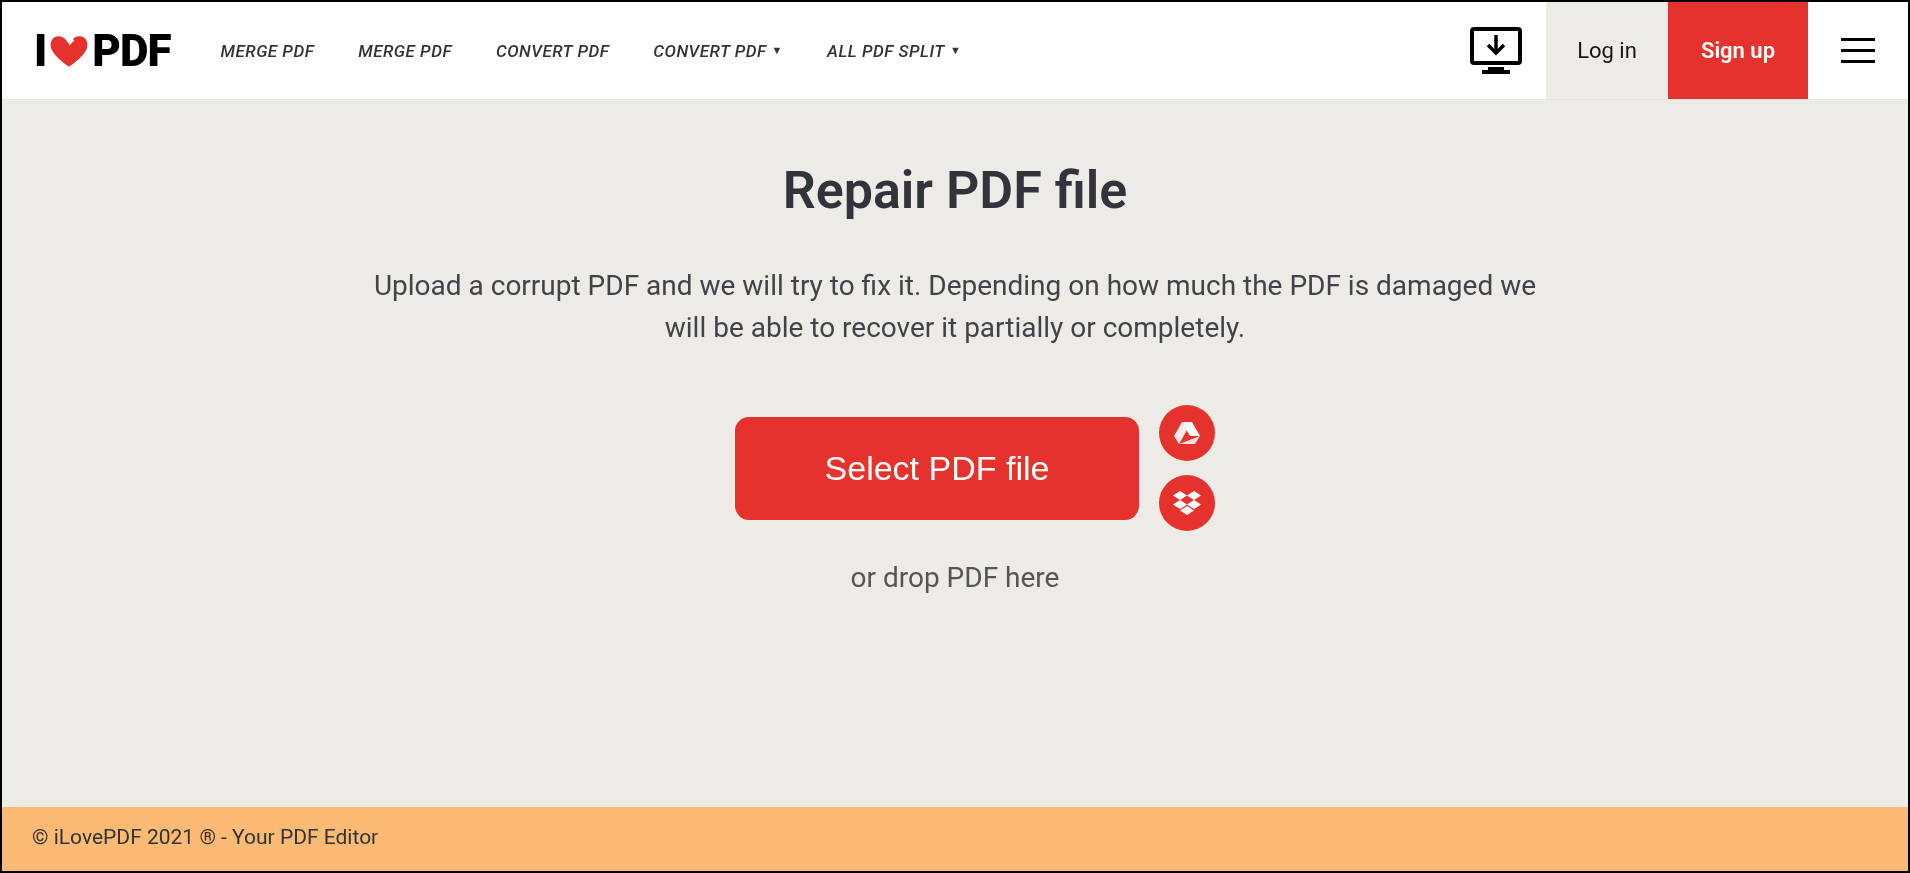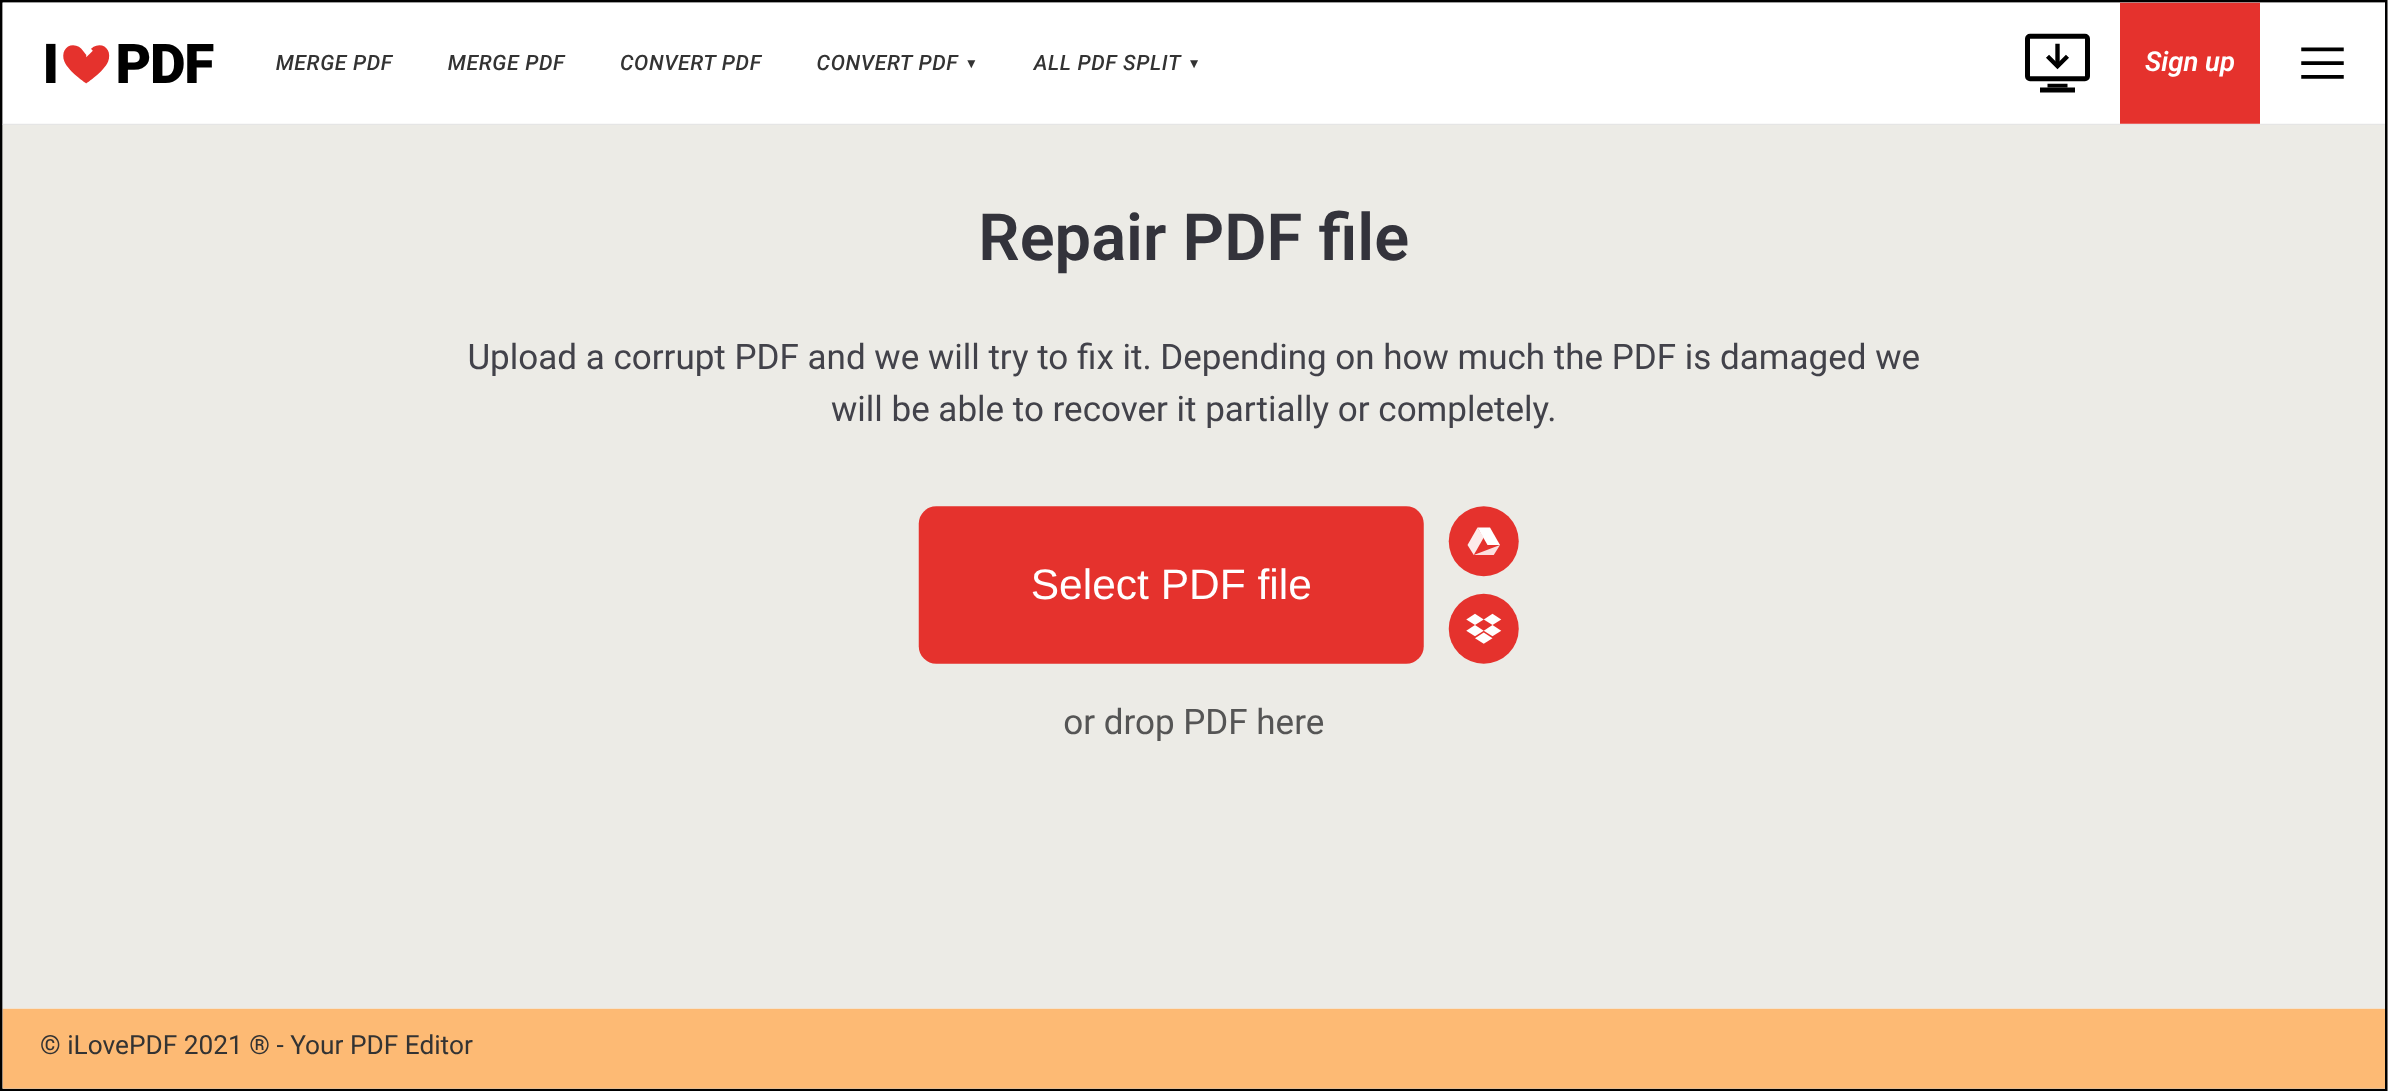--- a/index.html
+++ b/index.html
@@ -72,30 +72,29 @@
       width: 122px;
       display: flex;
       align-items: center;
       justify-content: center;
       font-size: 22px;
       color: #161616;
       background: #ecebe6;
       cursor: pointer;
     }
     .signup-btn {
-      width: 112px;
+      width: 140px;
       display: flex;
       align-items: center;
       justify-content: center;
       font-size: 22px;
       font-weight: 600;
       color: #fff;
       background: #e5322d;
       cursor: pointer;
-      font-style: italic;
     }
     .menu-btn {
       width: 100px;
       display: flex;
       align-items: center;
       justify-content: center;
       cursor: pointer;
     }
     .menu-icon {
       display: flex;
@@ -126,20 +125,21 @@
       color: #42424a;
       text-align: center;
       max-width: 1200px;
       line-height: 1.5;
       font-weight: 400;
       margin-top: 44px;
     }
     .upload-row {
       margin-top: 56px;
       display: flex;
+      align-items: center;
       gap: 20px;
       padding-left: 40px;
     }
     .select-btn {
       background: #e5322d;
       color: #fff;
       font-size: 34px;
       font-weight: 500;
       padding: 32px 90px;
       border-radius: 14px;
@@ -208,20 +208,23 @@
   </div>
   <div class="spacer"></div>
   <div class="desktop-btn">
     <svg width="56" height="52" viewBox="0 0 56 52">
       <rect x="4" y="4" width="48" height="34" rx="2" fill="none" stroke="#000" stroke-width="4"></rect>
       <rect x="20" y="42" width="16" height="3" fill="#000"></rect>
       <rect x="14" y="45" width="28" height="4" fill="#000"></rect>
       <line x1="28" y1="10" x2="28" y2="26" stroke="#000" stroke-width="3.5"></line>
       <polyline points="20,20 28,28 36,20" fill="none" stroke="#000" stroke-width="3.5"></polyline>
     </svg>
+  </div>
+  <div class="login-btn">
+    <span>Log in</span>
   </div>
   <div class="signup-btn">
     <span>Sign up</span>
   </div>
   <div class="menu-btn">
     <div class="menu-icon">
       <span></span>
         <span></span>
         <span></span>
     </div>

